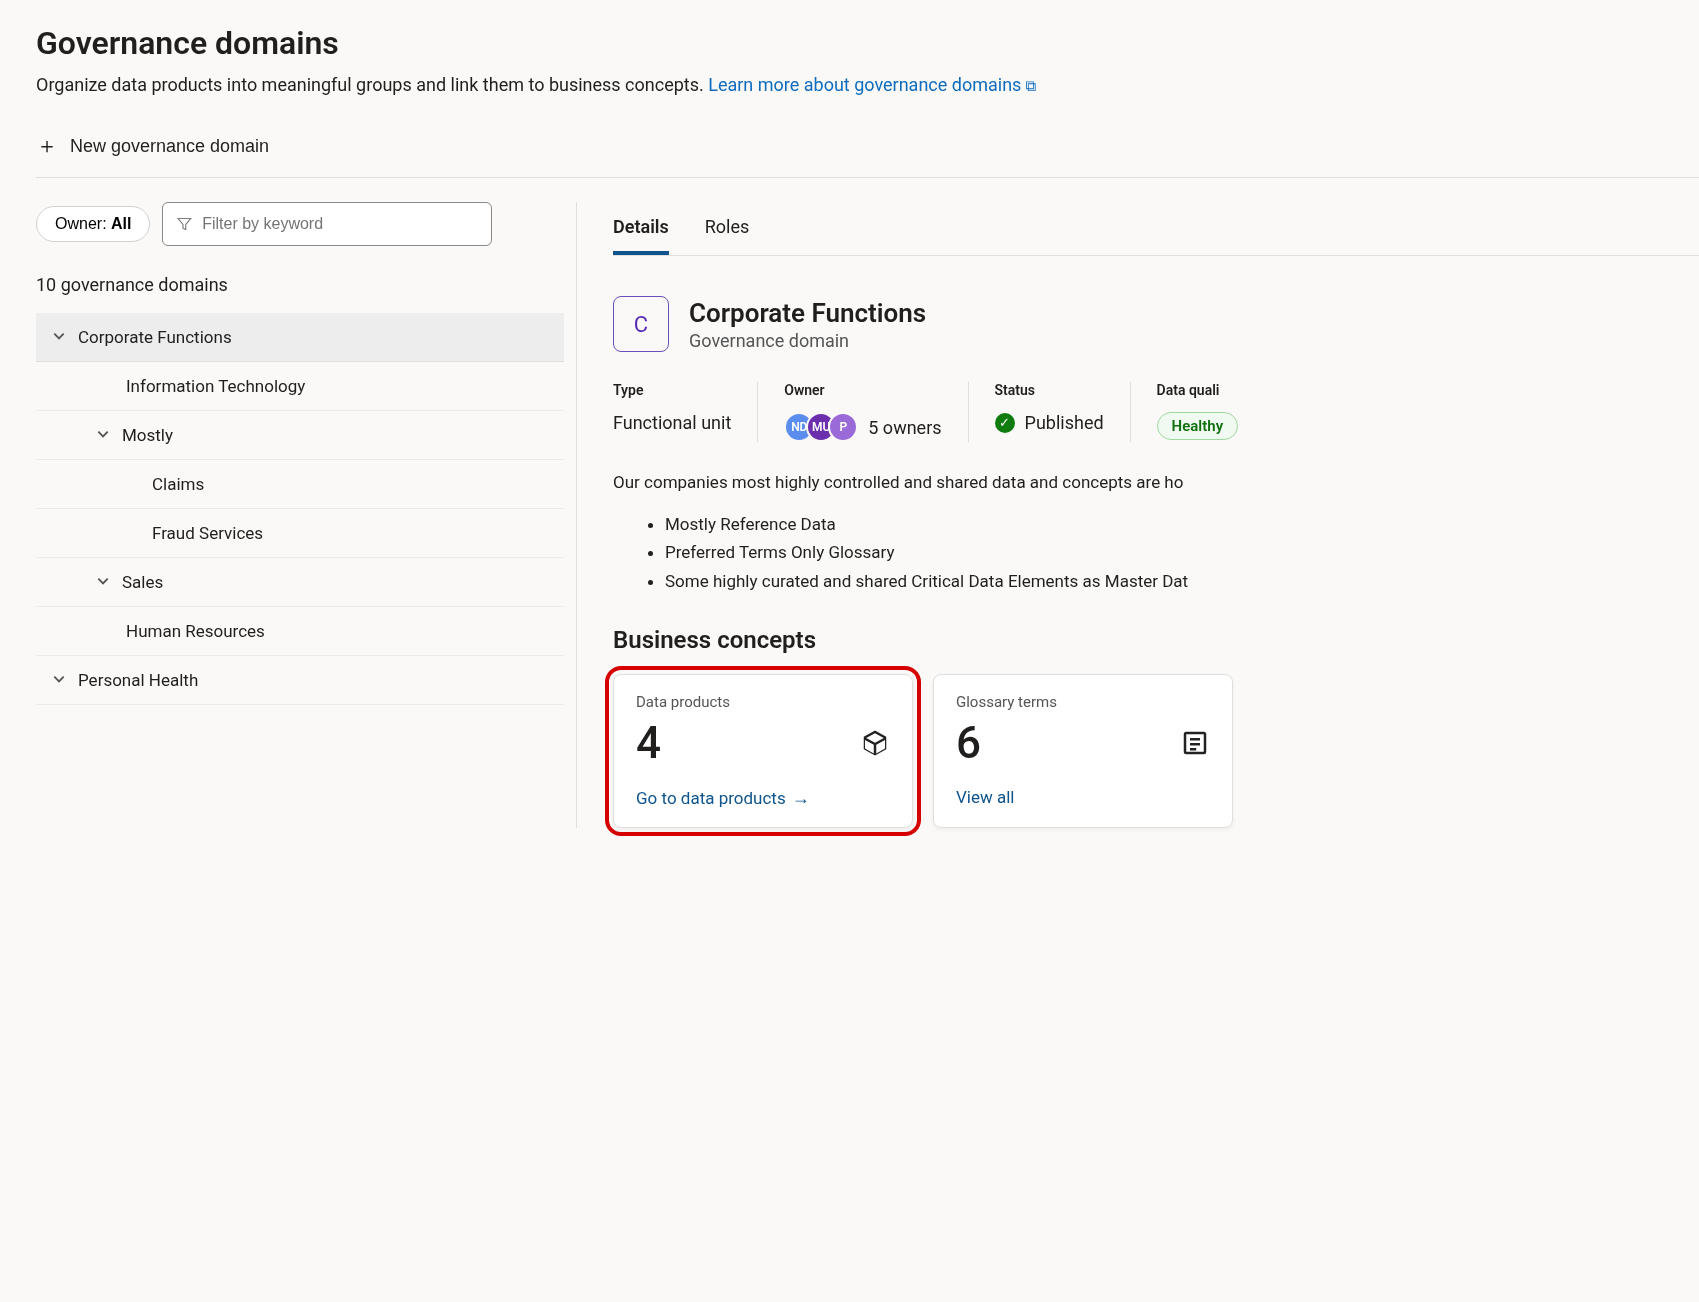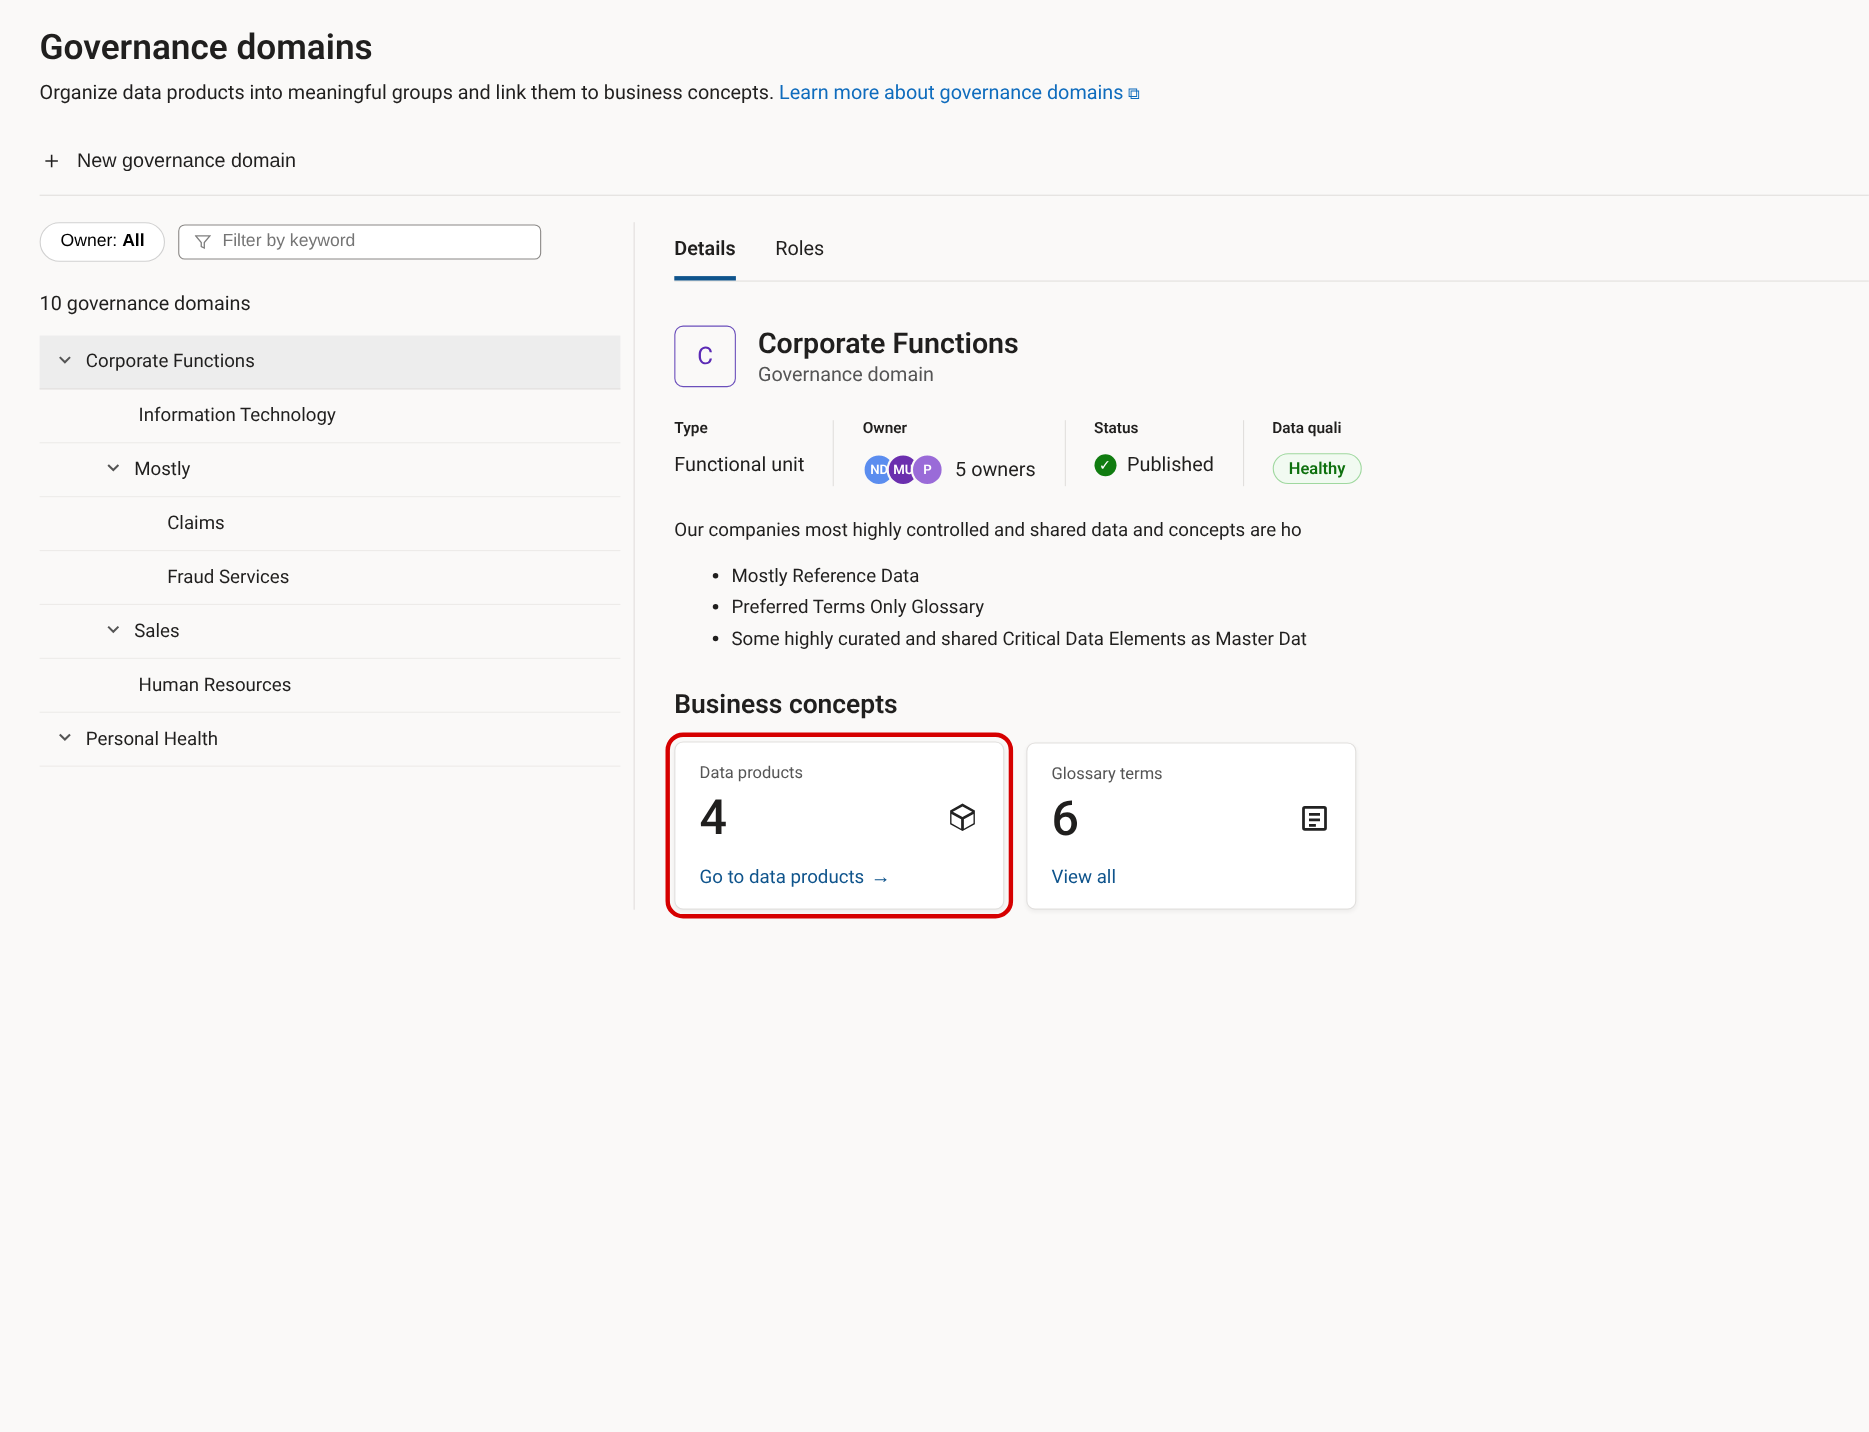--- a/index.html
+++ b/index.html
@@ -28,21 +28,21 @@
   .right { flex: 1; padding-left: 36px; border-left: 1px solid #e1dfdd; min-width: 720px; }
 
   .filter-row { display: flex; gap: 12px; align-items: center; margin-bottom: 28px; }
   .owner-pill {
     border: 1px solid #d1d1d1; border-radius: 22px; padding: 8px 18px;
     font-size: 16px; background: #fff; cursor: pointer;
   }
   .owner-pill b { font-weight: 600; }
   .keyword-input-wrap {
     flex: 1; max-width: 330px; display: flex; align-items: center; gap: 10px;
-    border: 1px solid #8a8886; border-radius: 6px; padding: 0 14px; height: 32px; background: #fff;
+    border: 1px solid #8a8886; border-radius: 6px; padding: 0 14px; height: 44px; background: #fff;
   }
   .keyword-input-wrap input {
     border: none; outline: none; font-size: 16px; width: 100%; color: #605e5c;
   }
   .funnel-icon { width: 16px; height: 16px; opacity: .75; }
 
   .count-line { font-size: 18px; margin-bottom: 18px; }
 
   .tree { font-size: 17px; }
   .tree-row {
@@ -95,21 +95,21 @@
     border: 1px solid #9fd89f; background: #f1faf1; color: #0e700e;
     border-radius: 16px; padding: 4px 14px; font-size: 15px; font-weight:600;
   }
 
   .desc-line { font-size: 17px; line-height: 1.5; margin-bottom: 14px; }
   .desc-list { margin-left: 52px; font-size: 17px; line-height: 1.7; margin-bottom: 30px; }
   .desc-list li { list-style: disc; }
 
   h2.section { font-size: 24px; font-weight:600; margin: 14px 0 20px; }
 
-  .cards { display: flex; gap: 20px; align-items: flex-end; }
+  .cards { display: flex; gap: 20px; }
   .card {
     width: 300px; background: #fff; border: 1px solid #e1dfdd; border-radius: 8px;
     padding: 18px 22px; box-shadow: 0 2px 4px rgba(0,0,0,0.05);
   }
   .card.highlight { outline: 4px solid #d60000; outline-offset: 4px; }
   .card-title { font-size: 15px; color: #555; margin-bottom: 6px; }
   .metric-row { display:flex; align-items:center; justify-content:space-between; }
   .metric { font-size: 44px; font-weight: 500; }
   .card-icon { width: 30px; height: 30px; }
   .card-link { color: #0f548c; font-size: 17px; display:inline-flex; align-items:center; gap:6px; margin-top: 18px; cursor:pointer; }

